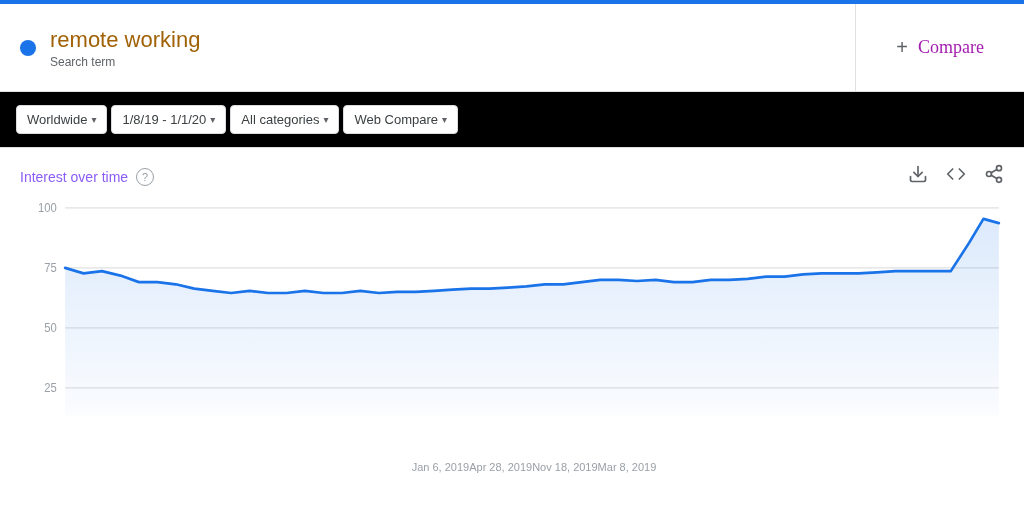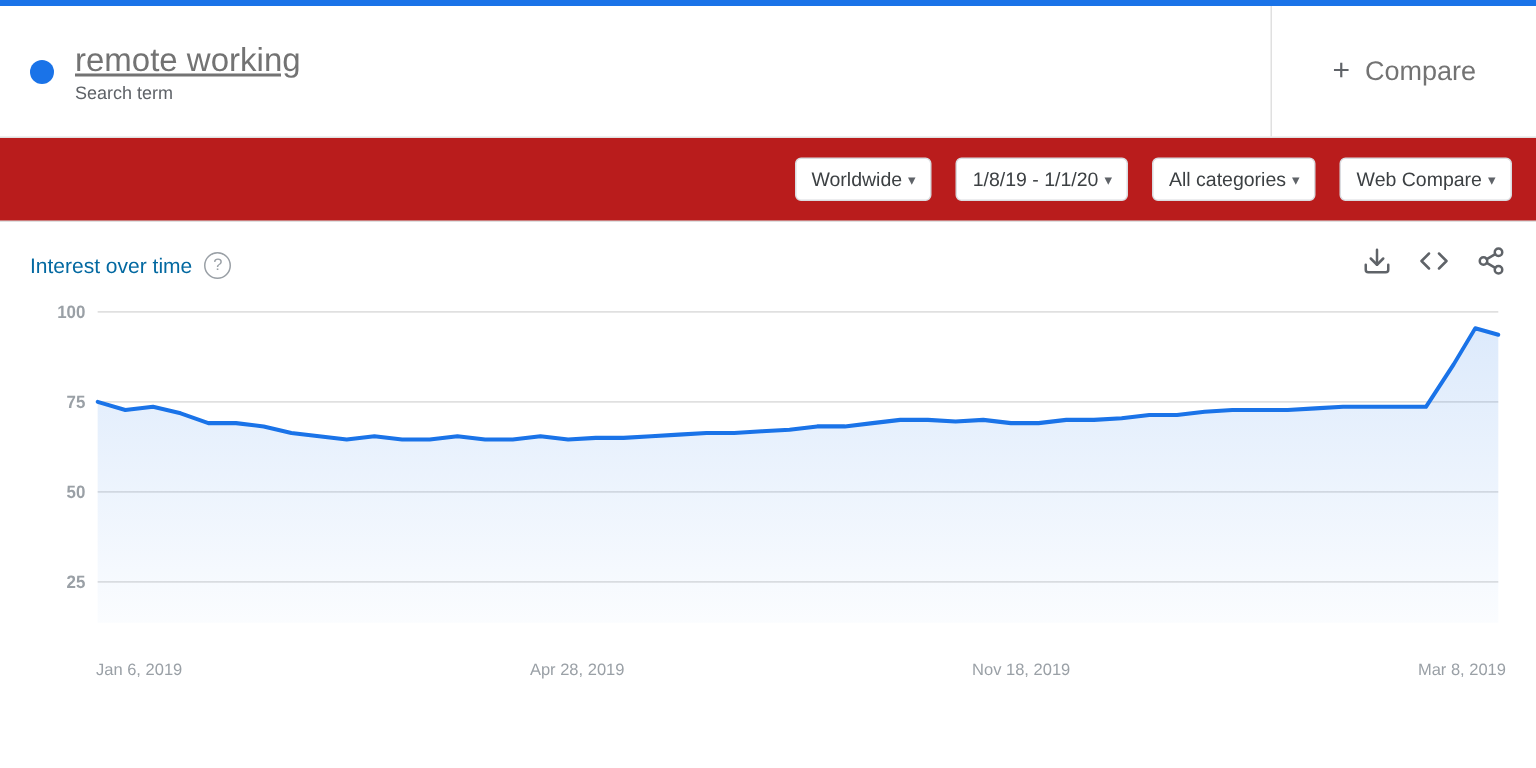--- a/index.html
+++ b/index.html
@@ -29,54 +29,53 @@
       height: 16px;
       border-radius: 50%;
       background: #1a73e8;
       margin-right: 14px;
       flex-shrink: 0;
     }
     .search-term-text {}
     .search-term-title {
       font-size: 22px;
       font-weight: 400;
-      color: #737373;
-      text-decoration: underline;
+      color: #a16207;
     }
     .search-term-sub {
       font-size: 12px;
       color: #5f6368;
       margin-top: 2px;
     }
     .compare-section {
       display: flex;
       align-items: center;
       padding: 16px 40px;
       cursor: pointer;
     }
     .compare-plus {
       font-size: 20px;
       color: #5f6368;
       margin-right: 10px;
     }
     .compare-label {
       font-size: 18px;
-      color: #737373;
+      color: #a21caf;
+      font-family: Liberation Serif, serif;
     }
 
     
     .filters-bar {
       display: flex;
       align-items: center;
       padding: 10px 16px;
       border-bottom: 1px solid #e0e0e0;
-      gap: 16px;
+      gap: 4px;
       height: 56px;
-      background: #b91c1c;
-      justify-content: flex-end;
+      background: #000000;
     }
     .filter-btn {
       display: flex;
       align-items: center;
       gap: 4px;
       padding: 6px 10px;
       border: 1px solid #dadce0;
       border-radius: 4px;
       font-size: 13px;
       color: #3c4043;
@@ -100,21 +99,21 @@
       justify-content: space-between;
       margin-bottom: 8px;
     }
     .chart-title-area {
       display: flex;
       align-items: center;
       gap: 8px;
     }
     .chart-title {
       font-size: 14px;
-      color: #0369a1;
+      color: #8b5cf6;
     }
     .help-icon {
       width: 18px;
       height: 18px;
       border-radius: 50%;
       border: 1.5px solid #9aa0a6;
       display: flex;
       align-items: center;
       justify-content: center;
       font-size: 11px;
@@ -130,32 +129,32 @@
       color: #5f6368;
       font-size: 18px;
       cursor: pointer;
     }
 
     
     .chart-container {
       position: relative;
       width: 100%;
       height: 240px;
-      font-weight: bold;
     }
     svg.trend-chart {
       width: 100%;
       height: 100%;
     }
     .x-labels {
       display: flex;
-      justify-content: space-between;
+      justify-content: center;
       padding: 4px 0 0 44px;
       font-size: 11px;
       color: #9aa0a6;
+      margin-top: 20px;
     }
   </style>
 </head>
 <body>
 
 <div class="top-bar"></div>
 
 <div class="search-area">
   <div class="search-term-section">
     <div class="blue-dot"></div>

